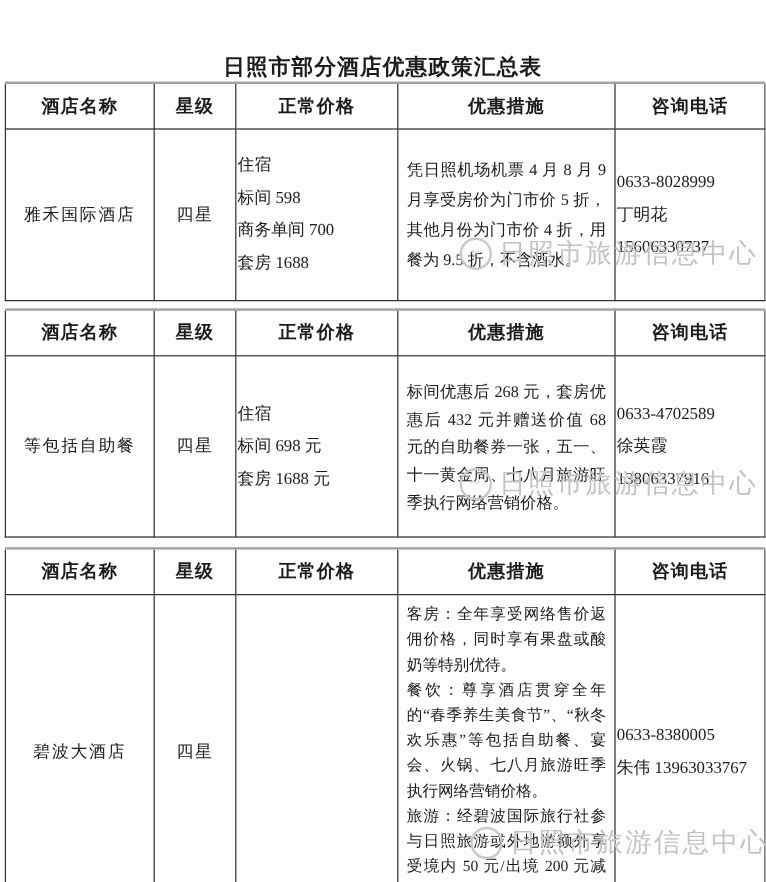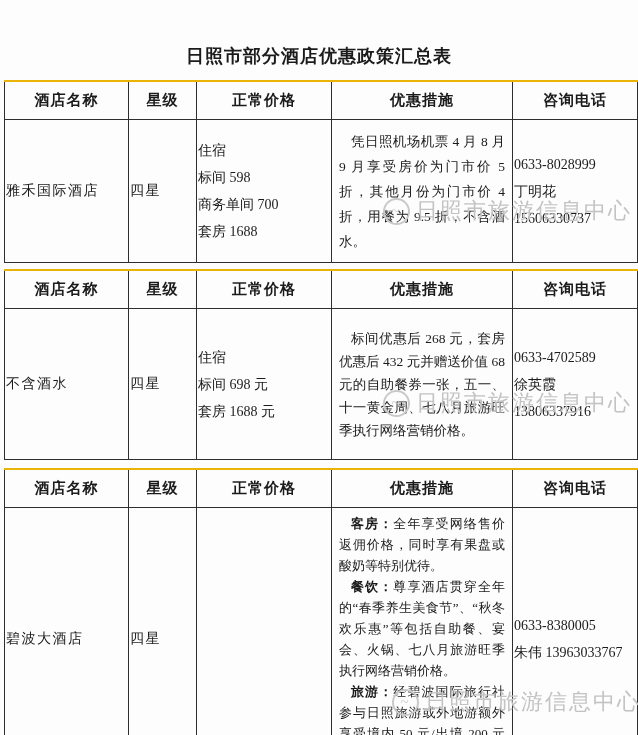--- a/index.html
+++ b/index.html
@@ -11,72 +11,72 @@
   }
   .page{
     position:relative;
     width:638px;height:735px;
     background:#fdfdfd;
     overflow:hidden;
   }
   .doc-title{
     margin:0;
     padding-top:44px;
-    padding-bottom:12px;
     text-align:center;
     font-size:18px;
     font-weight:bold;
     letter-spacing:1px;
   }
   table.hotel-table{
     border-collapse:collapse;
     table-layout:fixed;
     width:633px;
     margin-left:4px;
     background:transparent;
   }
   table.t1{margin-bottom:6px;}
   table.t2{margin-bottom:8px;}
   th,td{
     border:1px solid #2e2e2e;
     overflow:hidden;
   }
-  table.hotel-table{border-top:2px solid #eab308;padding-left:24px;}
+  table.hotel-table{border-top:2px solid #a3a3a3;padding-left:24px;}
   th{
     height:35px;
     font-size:15px;
     font-weight:bold;
     letter-spacing:1px;
     text-align:center;
   }
   td{
     font-size:14px;
     vertical-align:middle;
   }
   .t1 tr.body-row td{height:134px;}
   .t2 tr.body-row td{height:142px;}
   .t3 tr.body-row td{height:254px;}
   td.c-name,td.c-stars{
+    text-align:center;
     letter-spacing:1.5px;
   }
   td.c-price,td.c-phone{
     white-space:pre-line;
     line-height:27px;
   }
   td.c-discount{
     padding:4px 7px;
     text-align:justify;
     text-justify:inter-character;
     font-size:13.5px;
   }
   .t1 td.c-discount{line-height:25px;}
   .t2 td.c-discount{line-height:23px;}
   .t3 td.c-discount{line-height:21px;font-size:13px;}
   td.c-discount p{margin:0;}
-  td.c-discount b{font-weight:bold;margin-left:12px;}
+  td.c-discount b{font-weight:normal;}
   
   .wm{
     position:absolute;
     display:flex;
     align-items:center;
     gap:6px;
     color:#c3c3c3;
     font-size:22px;
     letter-spacing:2px;
     white-space:nowrap;
@@ -144,21 +144,21 @@
     </colgroup>
     <tbody>
         <tr class="head-row">
       <th>酒店名称</th>
       <th>星级</th>
       <th>正常价格</th>
       <th>优惠措施</th>
       <th>咨询电话</th>
     </tr>
     <tr class="body-row">
-      <td class="c-name">不含酒水</td>
+      <td class="c-name">等包括自助餐</td>
       <td class="c-stars">四星</td>
       <td class="c-price">住宿
 标间 698 元
 套房 1688 元</td>
       <td class="c-discount">
         <p><b></b><span>标间优惠后 268 元，套房优惠后 432 元并赠送价值 68 元的自助餐券一张，五一、十一黄金周、七八月旅游旺季执行网络营销价格。</span></p>
       </td>
       <td class="c-phone">0633-4702589
 徐英霞 13806337916</td>
     </tr>

